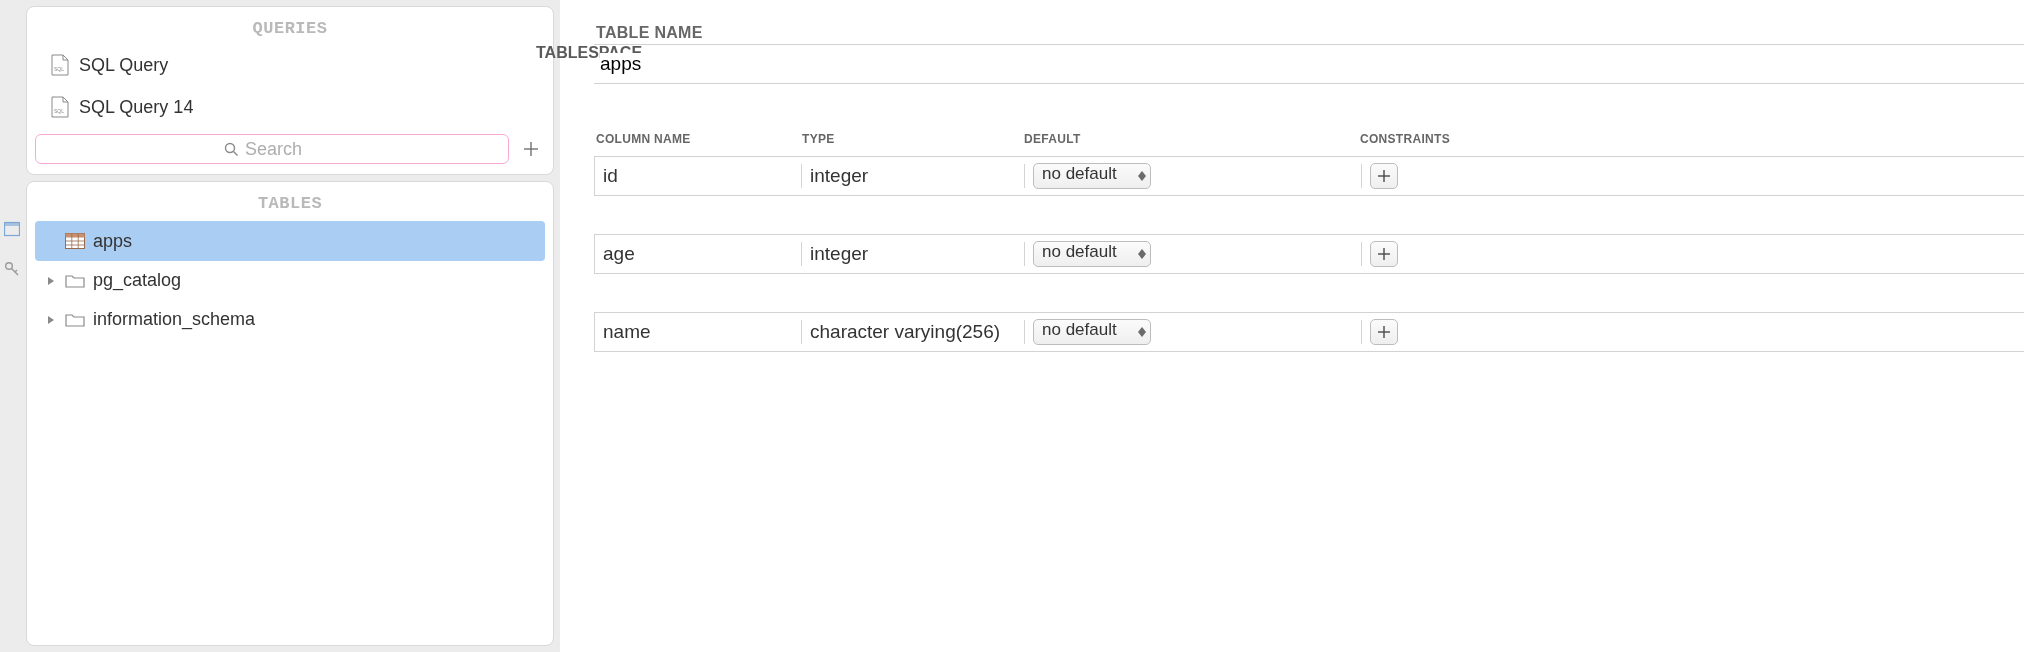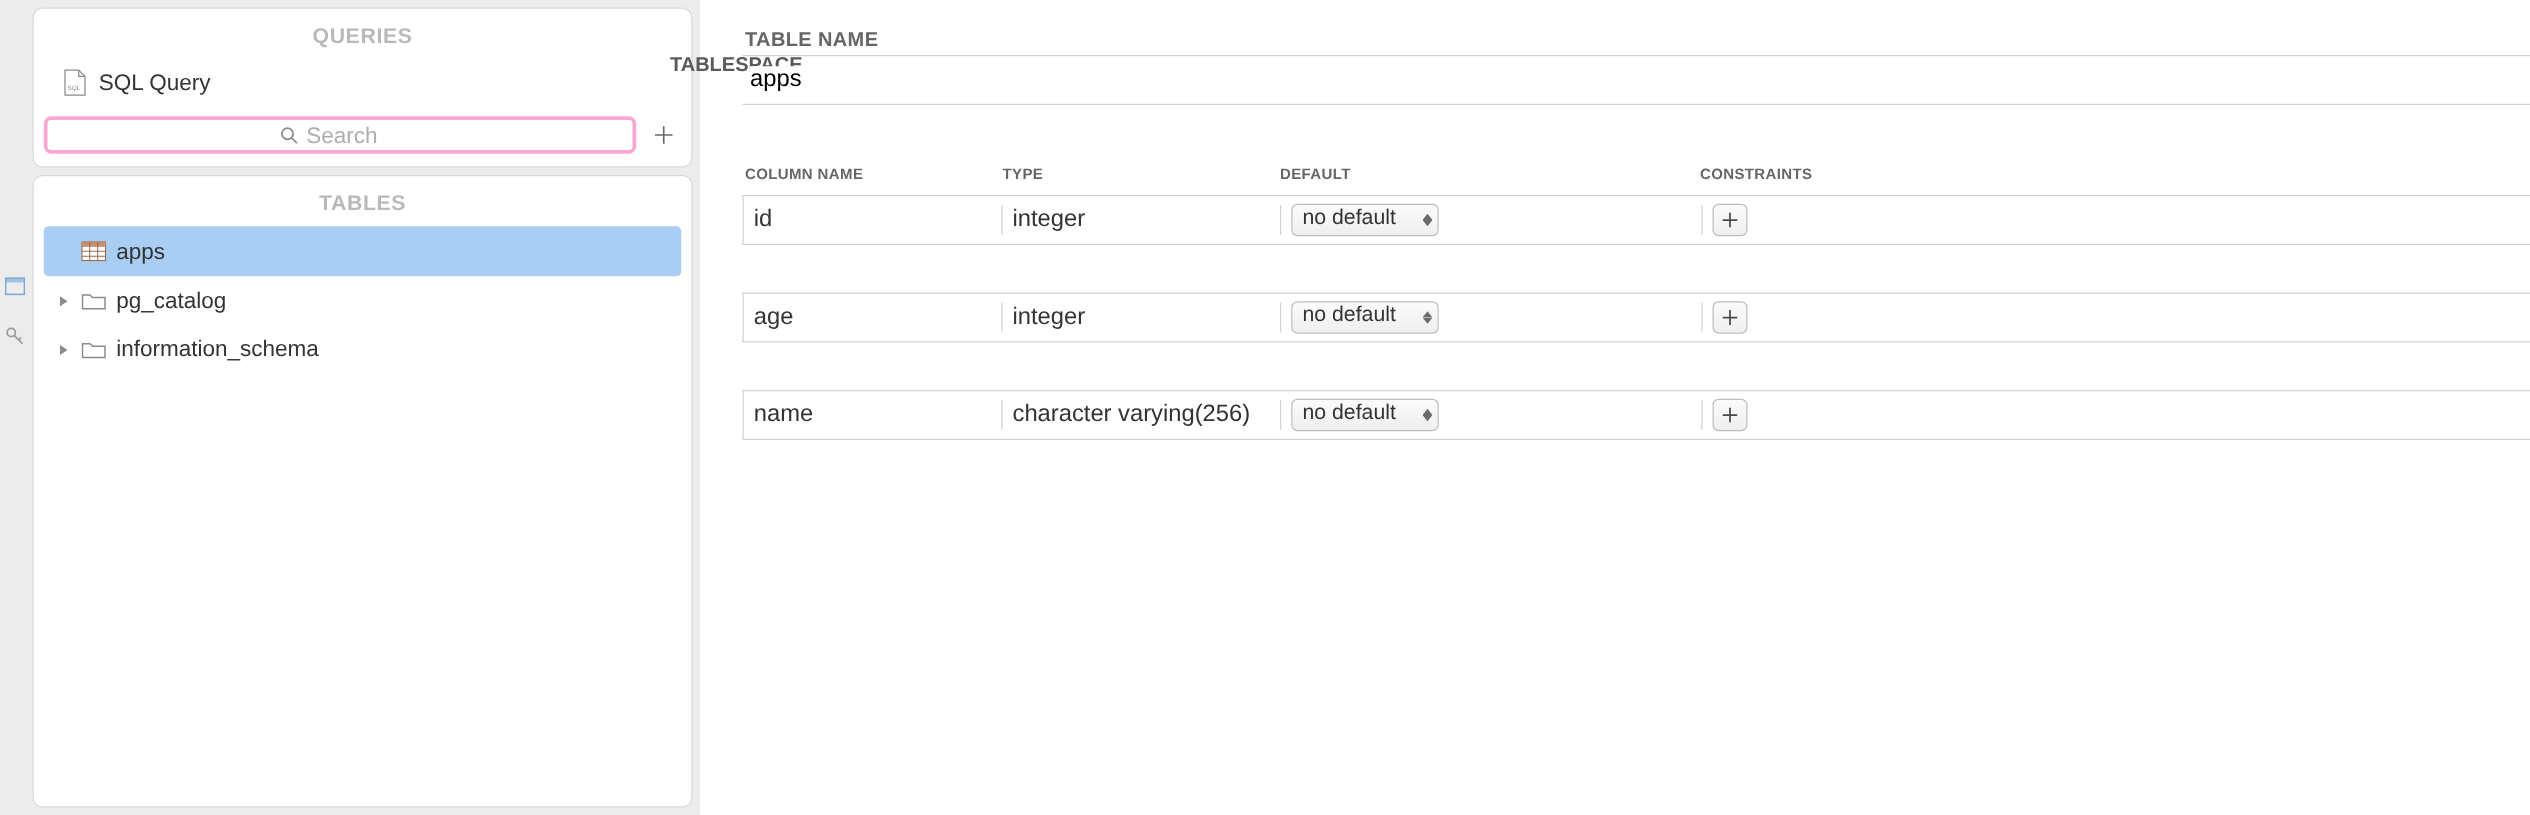--- a/index.html
+++ b/index.html
@@ -51,20 +51,21 @@
       padding: 6px 8px 10px 8px;
     }
 
     .panel-title {
       text-align: center;
       color: #b9b9b9;
       font-weight: 600;
       font-size: 17px;
       letter-spacing: 0.5px;
       padding: 6px 0 6px 0;
+      font-family: Liberation Mono, monospace;
     }
 
     .query-list { display: flex; flex-direction: column; }
     .query-item {
       display: flex;
       align-items: flex-end;
       gap: 10px;
       padding: 10px 8px 10px 16px;
       font-size: 18px;
       color: #333;
@@ -76,21 +77,21 @@
     }
 
     .search-row {
       display: flex;
       align-items: center;
       gap: 8px;
       margin-top: 6px;
     }
     .search-input-wrap {
       flex: 1;
-      border: 3px solid #f9a8d4;
+      border: 1px solid #f9a8d4;
       border-radius: 6px;
       height: 30px;
       display: flex;
       align-items: center;
       justify-content: center;
       gap: 6px;
       background: #fff;
     }
     .search-input-wrap input {
       border: none;
@@ -274,20 +275,30 @@
     <div class="query-list">
       <div class="query-item">
         <span class="file-icon">
           <svg width="18" height="22" viewBox="0 0 18 22">
               <path d="M1 1 H12 L17 6 V21 H1 Z" fill="none" stroke="#8a8a8a" stroke-width="1"></path>
               <path d="M12 1 V6 H17" fill="none" stroke="#8a8a8a" stroke-width="1"></path>
               <text x="3" y="17" font-size="5" fill="#8a8a8a">SQL</text>
             </svg>
         </span>
         <span>SQL Query</span>
+      </div>
+      <div class="query-item">
+        <span class="file-icon">
+          <svg width="18" height="22" viewBox="0 0 18 22">
+              <path d="M1 1 H12 L17 6 V21 H1 Z" fill="none" stroke="#8a8a8a" stroke-width="1"></path>
+              <path d="M12 1 V6 H17" fill="none" stroke="#8a8a8a" stroke-width="1"></path>
+              <text x="3" y="17" font-size="5" fill="#8a8a8a">SQL</text>
+            </svg>
+        </span>
+        <span>SQL Query 14</span>
       </div>
     </div>
     <div class="search-row">
       <div class="search-input-wrap">
         <span class="search-icon">
           <svg width="15" height="15" viewBox="0 0 15 15">
               <circle cx="6" cy="6" r="4.5" fill="none" stroke="#8a8a8a" stroke-width="1.4"></circle>
               <line x1="9.5" y1="9.5" x2="13.5" y2="13.5" stroke="#8a8a8a" stroke-width="1.4"></line>
             </svg>
         </span>

